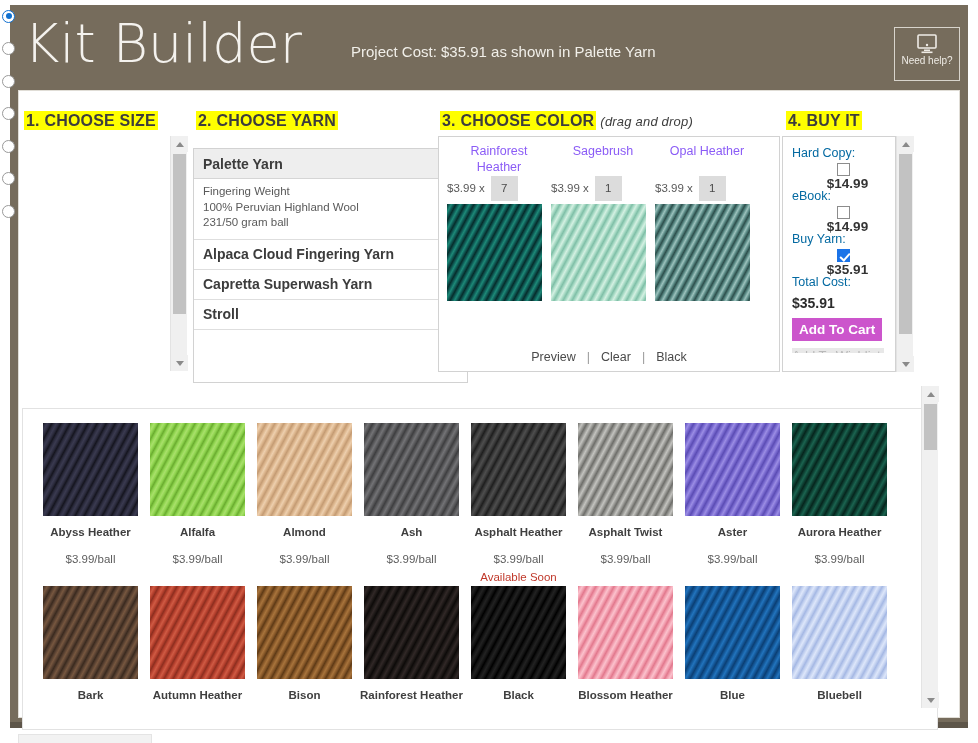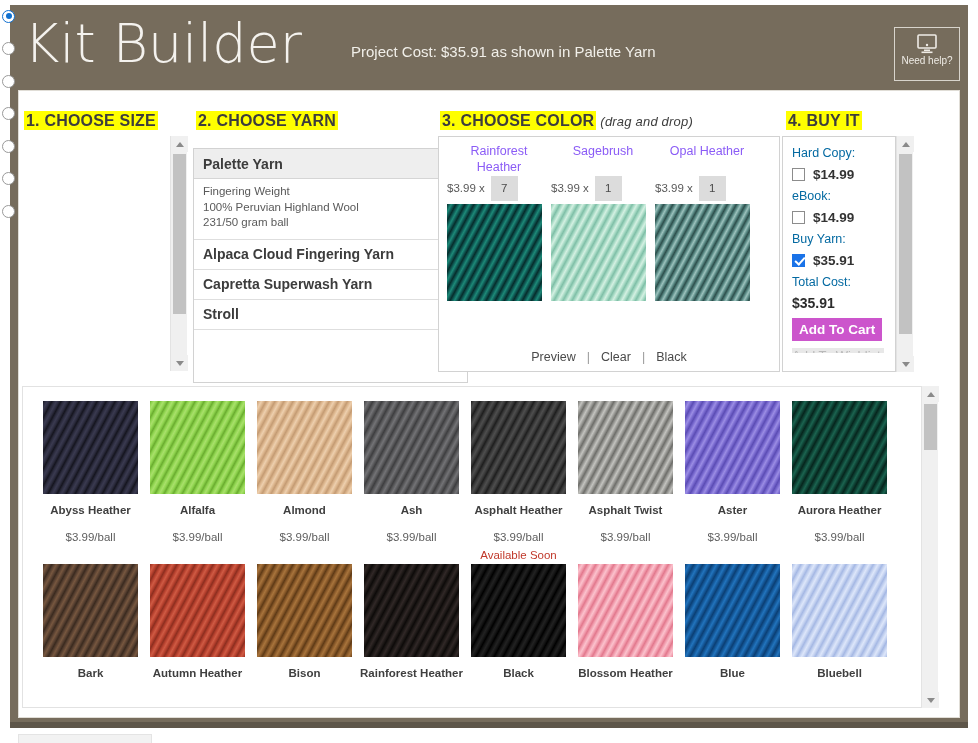--- a/index.html
+++ b/index.html
@@ -281,20 +281,21 @@
   .buy-label {
     font-size: 12.5px;
     color: #0369a1;
     line-height: 19px;
   }
   .buy-row {
     display: flex;
     align-items: center;
     height: 22px;
     margin-bottom: 2px;
+    flex-direction: column;
   }
   .chk {
     width: 13px; height: 13px;
     border: 1px solid #8c8c8c;
     background: #fff;
     flex: 0 0 auto;
     position: relative;
     cursor: pointer;
   }
   .chk.on {
@@ -339,21 +340,21 @@
     background: #e8e8e8;
     overflow: hidden;
     font-size: 13px;
     color: #b9b9b9;
     cursor: pointer;
   }
 
   
   #library {
     position: absolute;
-    left: 22px; top: 386px;
+    left: 22px; top: 408px;
     width: 916px; height: 322px;
     background: #ffffff;
     border: 1px solid #e2e2e2;
     overflow: hidden;
   }
   #lib-scroll { left: 921px; top: 386px; height: 322px; }
   .lib-row {
     display: flex;
     padding-left: 14px;
   }

